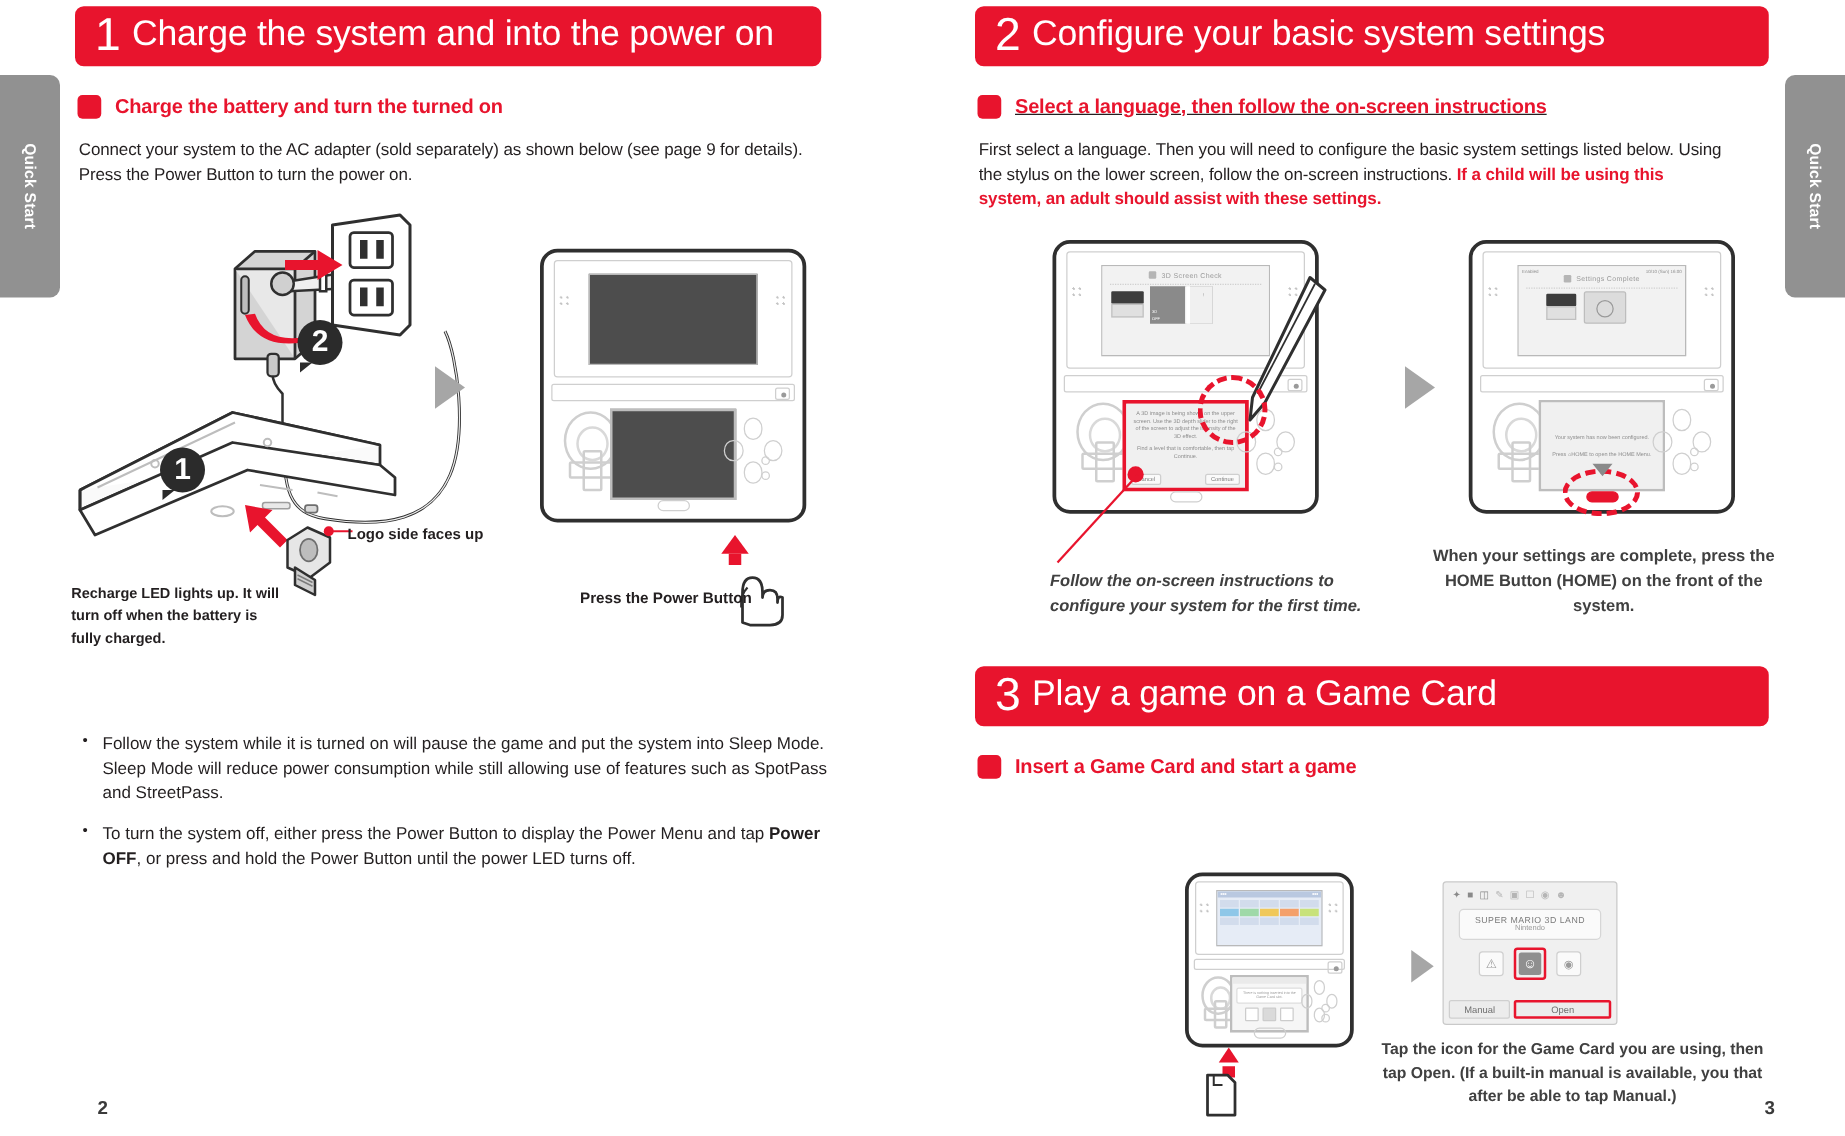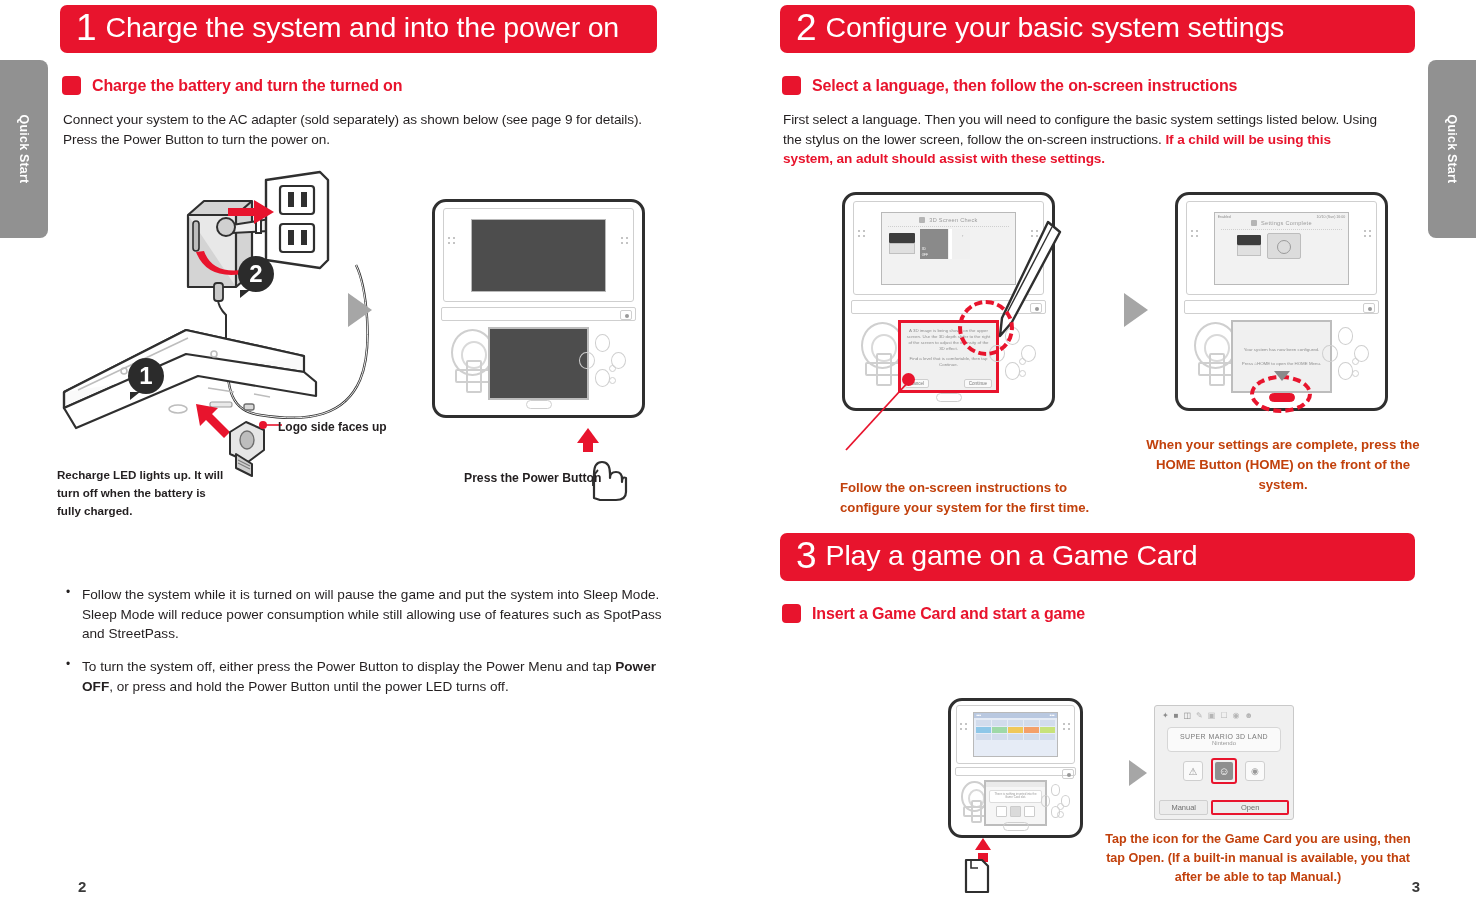--- a/index.html
+++ b/index.html
@@ -37,21 +37,21 @@
   .body-txt b { font-weight:700; }
   .red { color:#e8142d; font-weight:700; }
 
   .bullets { position:absolute; font-size:13.6px; line-height:1.45; }
   .bullets .bl { position:relative; padding-left:22px; margin-bottom:13px; }
   .bullets .bl:before { content:"\2022"; position:absolute; left:6px; top:-1px;
     font-size:12px; color:#231f20; }
   .bullets b { font-weight:700; }
 
   .caption { position:absolute; font-size:13.2px; line-height:1.5;
-    font-weight:600; color:#c2410c; }
+    font-weight:600; color:#404040; }
   .caption.ctr { text-align:center; }
   .caption b { font-weight:700; }
 
   .smallcap { position:absolute; font-size:11.6px; line-height:1.55;
     font-weight:600; color:#231f20; }
 
   .pagenum { position:absolute; bottom:14px; font-size:15px; font-weight:700;
     color:#3a3a3a; }
 
   
@@ -293,21 +293,21 @@
 
   <div class="side-tab tab-right">
     <span class="txt">Quick Start</span>
   </div>
 
   <div class="banner" style="left:42px; top:5px; width:635px; height:48px;">
     <span class="num">2</span>
     <span class="ttl">Configure your basic system settings</span>
   </div>
 
-  <div class="subhead" style="left:44px; top:76px;">
+  <div class="subhead" style="left:44px; top:76px;text-decoration:underline;">
     <span class="sq"></span>
     <span class="lbl">Select a language, then follow the on-screen instructions</span>
   </div>
 
   <div class="body-txt" style="left:45px; top:110px; width:600px;">
     <span>First select a language. Then you will need to configure the basic system settings listed below. Using the stylus on the lower screen, follow the on-screen instructions. </span><span class="red">If a child will be using this system, an adult should assist with these settings.</span>
   </div>
 
   <div class="ds" style="left:104px; top:192px; width:213px; height:219px;">
     <div class="cam"></div>
@@ -420,21 +420,21 @@
       <div class="circ"></div>
       <div class="circ2"></div>
       <div class="home" style="background:#e8142d;border-color:#e8142d;"></div>
     </div>
   </div>
   <div class="ring" style="left:512px; top:375px; width:62px; height:38px; border-radius:50%;"></div>
   <svg style="position:absolute;left:534px;top:369px;" width="20" height="14">
     <path d="M2 2 L18 2 L10 12 Z" fill="#8a8a8a"></path>
   </svg>
 
-  <div class="caption" style="left:102px; top:478px; width:250px;">Follow the on-screen instructions to configure your system for the first time.</div>
+  <div class="caption" style="left:102px; top:455px; width:250px;font-style:italic;">Follow the on-screen instructions to configure your system for the first time.</div>
   <div class="caption ctr" style="left:400px; top:435px; width:290px;">When your settings are complete, press the HOME Button (HOME) on the front of the system.</div>
 
   <div class="banner" style="left:42px; top:533px; width:635px; height:48px;">
     <span class="num">3</span>
     <span class="ttl">Play a game on a Game Card</span>
   </div>
 
   <div class="subhead" style="left:44px; top:604px;">
     <span class="sq"></span>
     <span class="lbl">Insert a Game Card and start a game</span>

